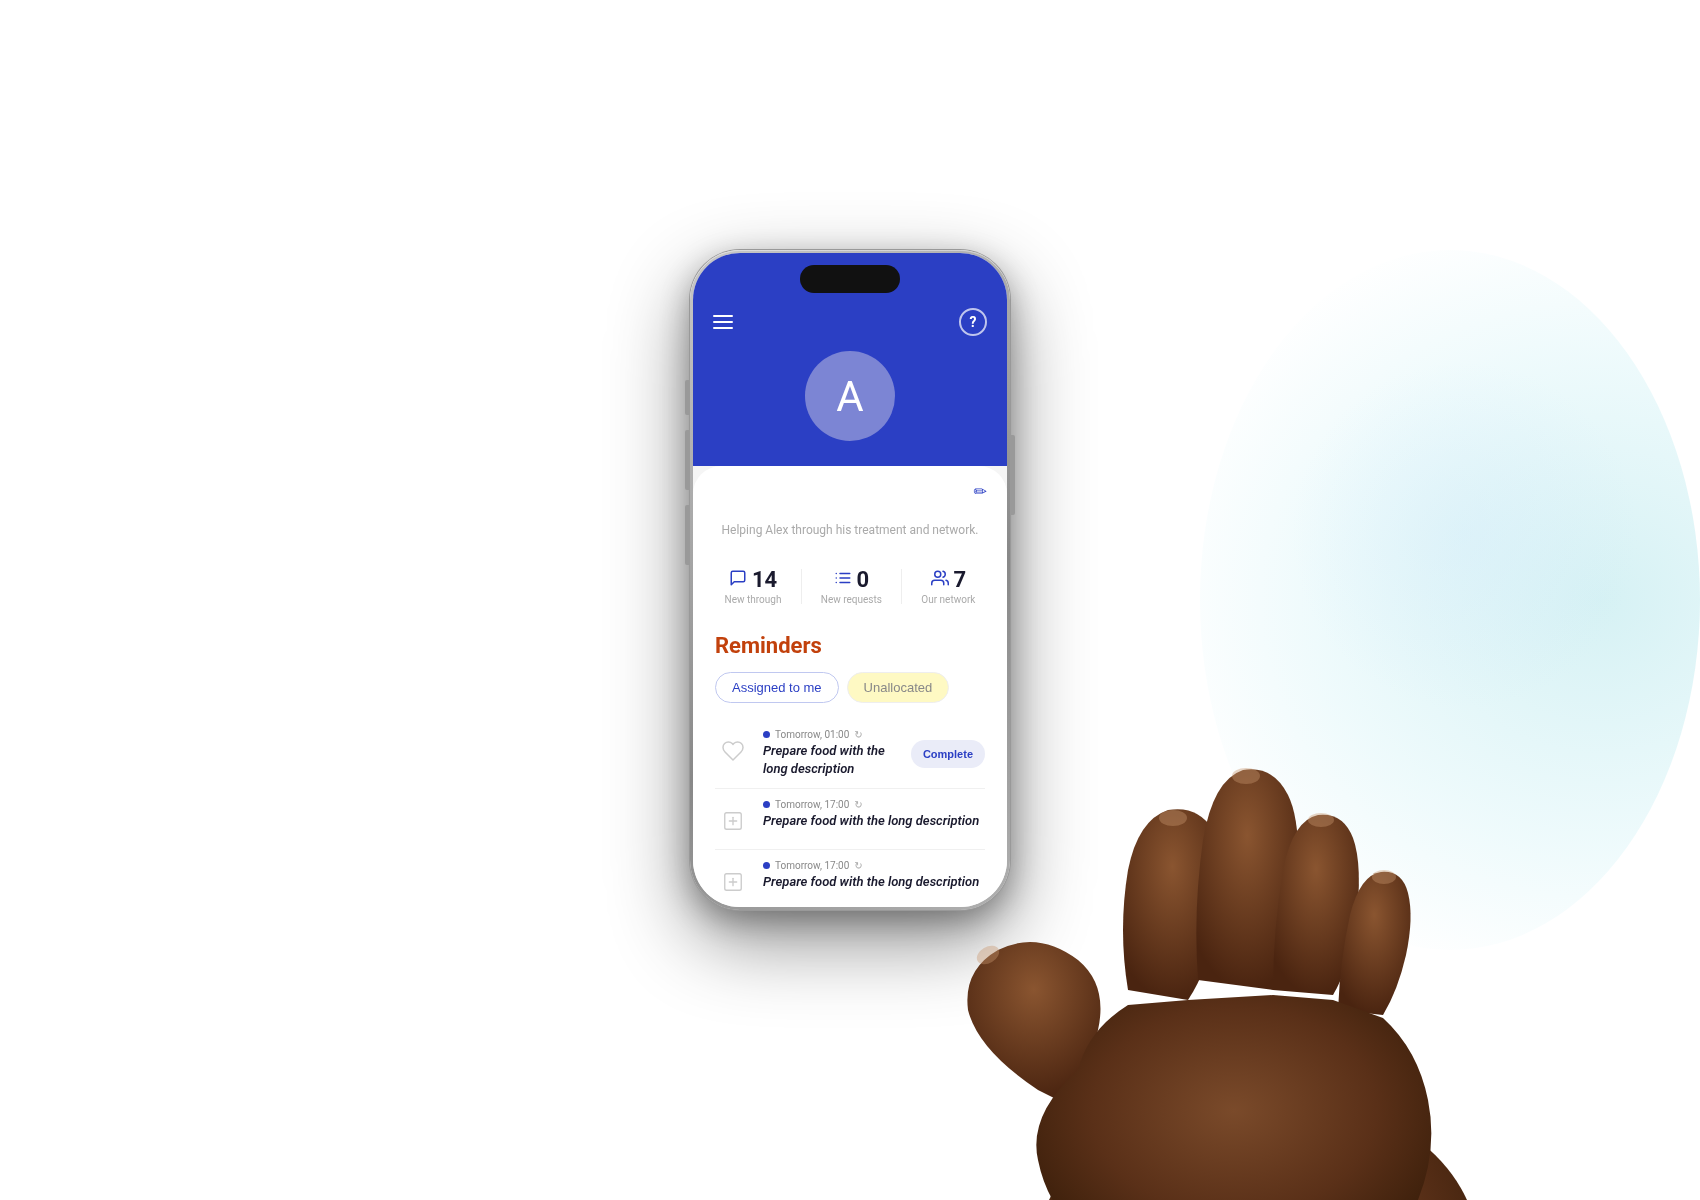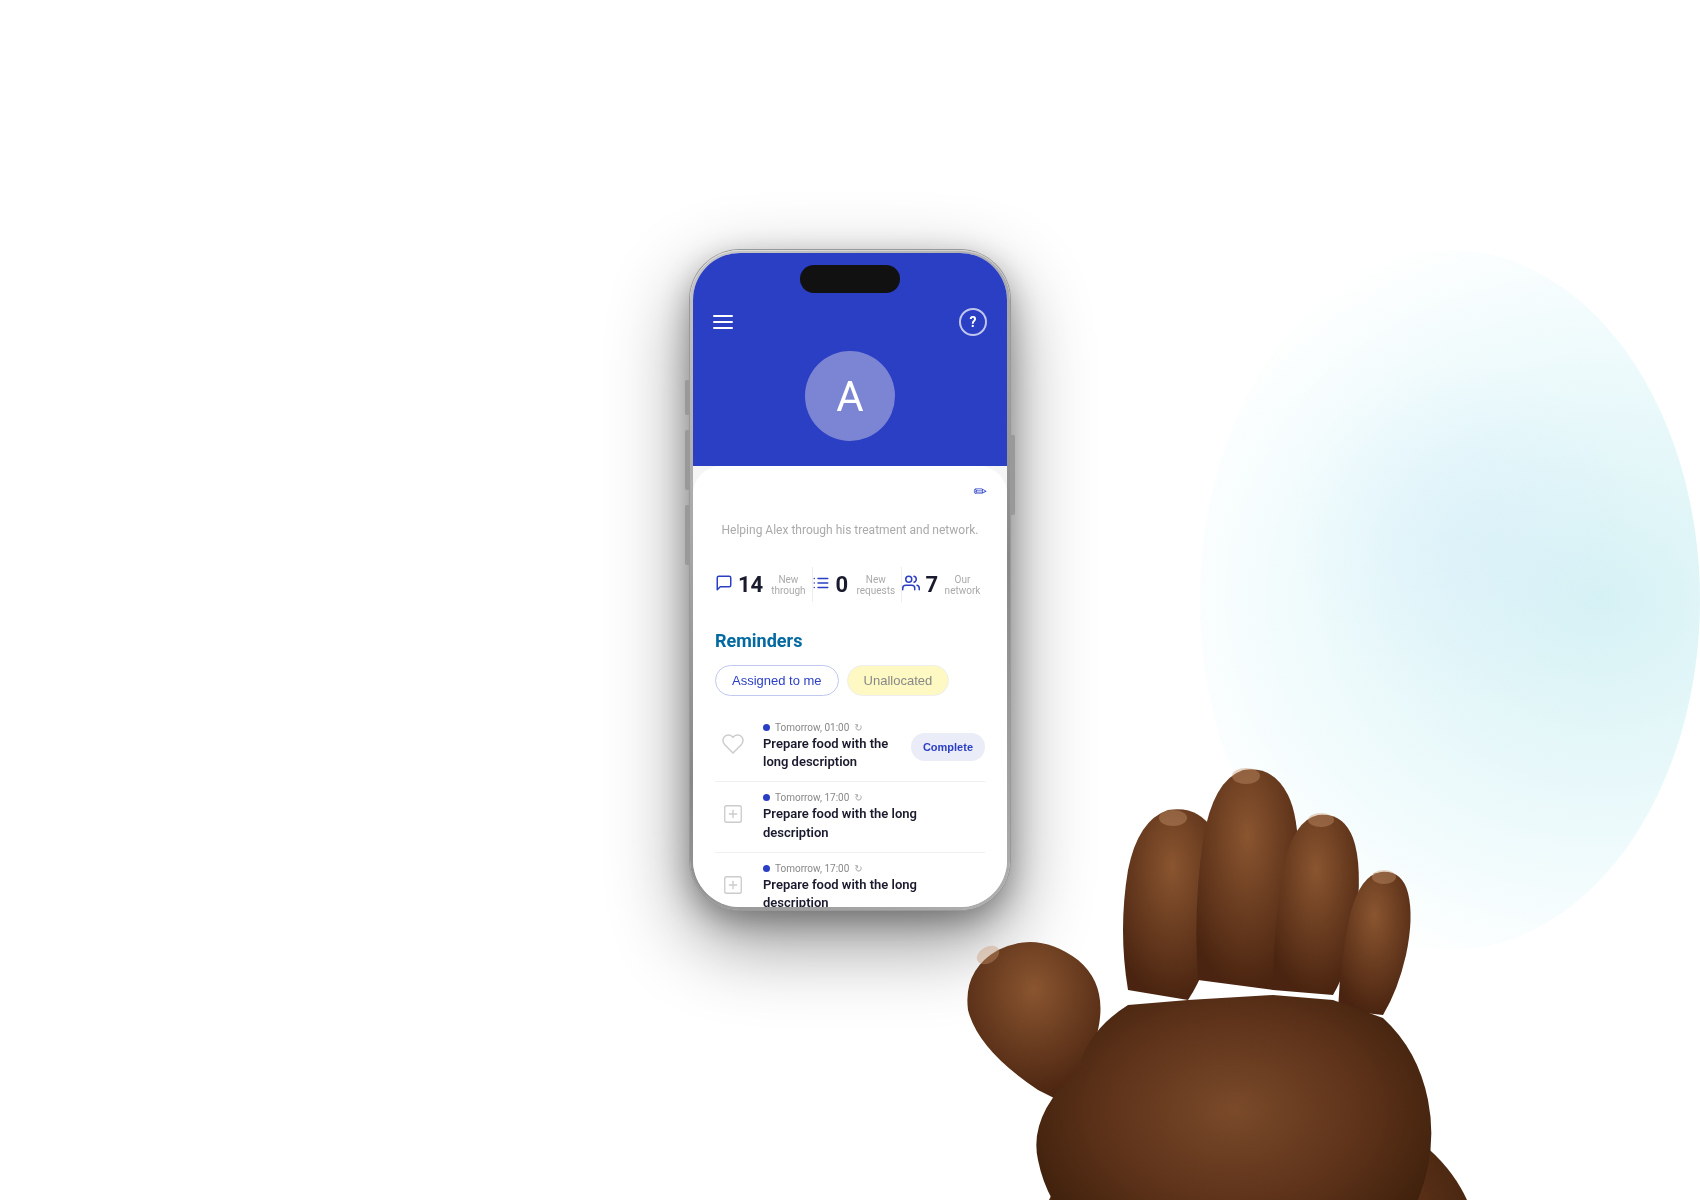--- a/index.html
+++ b/index.html
@@ -232,21 +232,21 @@
     .stats-row {
       display: flex;
       justify-content: space-around;
       align-items: center;
       padding: 10px 0 18px 0;
       border-bottom: 0;
     }
 
     .stat-item {
       display: flex;
-      flex-direction: row;
+      flex-direction: column;
       align-items: center;
       gap: 2px;
     }
 
     .stat-top {
       display: flex;
       align-items: center;
       gap: 5px;
     }
 
@@ -268,23 +268,23 @@
     }
 
     .stat-divider {
       width: 1px;
       height: 35px;
       background: #eee;
     }
 
     
     .reminders-title {
-      font-size: 18px;
+      font-size: 22px;
       font-weight: 700;
-      color: #0369a1;
+      color: #c2410c;
       margin-bottom: 14px;
       margin-top: 10px;
     }
 
     
     .tabs-row {
       display: flex;
       gap: 8px;
       margin-bottom: 16px;
     }
@@ -355,20 +355,21 @@
     .reminder-repeat-icon {
       font-size: 10px;
       color: #aaa;
     }
 
     .reminder-desc {
       font-size: 13px;
       font-weight: 600;
       color: #1a1a2e;
       line-height: 1.4;
+      font-style: italic;
     }
 
     .complete-btn {
       background: #eaecf8;
       color: #2b3fc4;
       border: none;
       border-radius: 16px;
       padding: 8px 12px;
       font-size: 11px;
       font-weight: 600;

